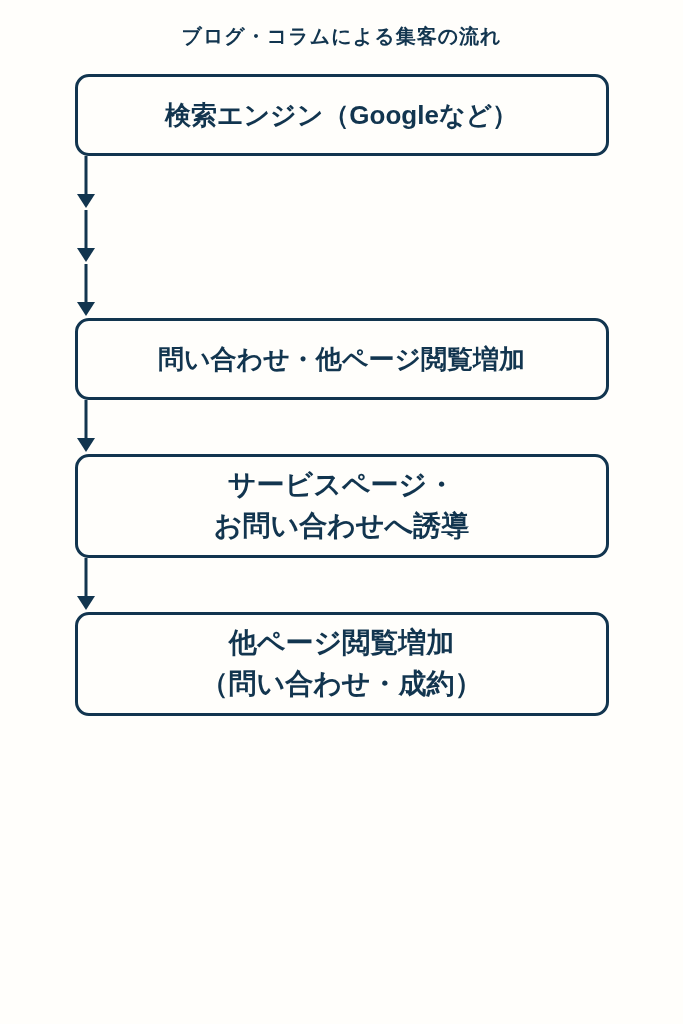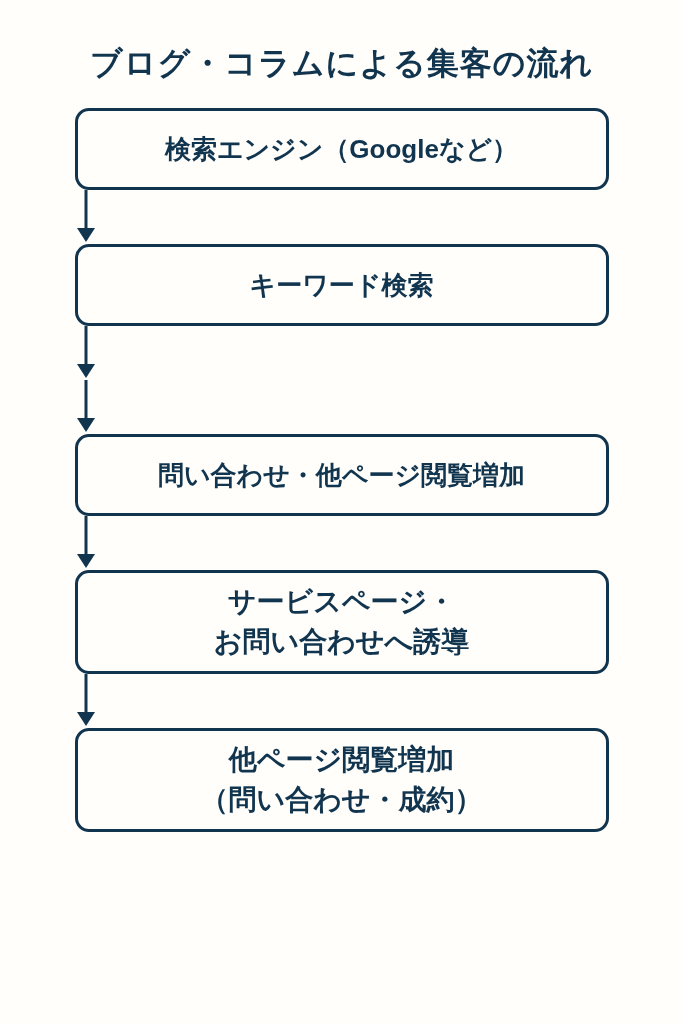--- a/index.html
+++ b/index.html
@@ -19,22 +19,22 @@
     position: relative;
     width: 683px;
     height: 1024px;
     box-sizing: border-box;
     display: flex;
     flex-direction: column;
     align-items: center;
   }
 
   .diagram-title {
-    margin-top: 44px;
-    font-size: 32px;
+    margin-top: 24px;
+    font-size: 20px;
     font-weight: bold;
     letter-spacing: 1px;
     color: #12354f;
     text-align: center;
     line-height: 1.2;
     white-space: nowrap;
   }
 
   .flow {
     margin-top: 26px;
@@ -112,23 +112,20 @@
 
     <div class="node h1line">
       <span class="label">検索エンジン（Googleなど）</span>
     </div>
 
     <div class="arrow">
       <span class="shaft"></span>
         <span class="head"></span>
     </div>
 
-    <div class="node h1line">
-      <span class="label">キーワード検索</span>
-    </div>
 
     <div class="arrow">
       <span class="shaft"></span>
         <span class="head"></span>
     </div>
 
 
     <div class="arrow">
       <span class="shaft"></span>
         <span class="head"></span>

